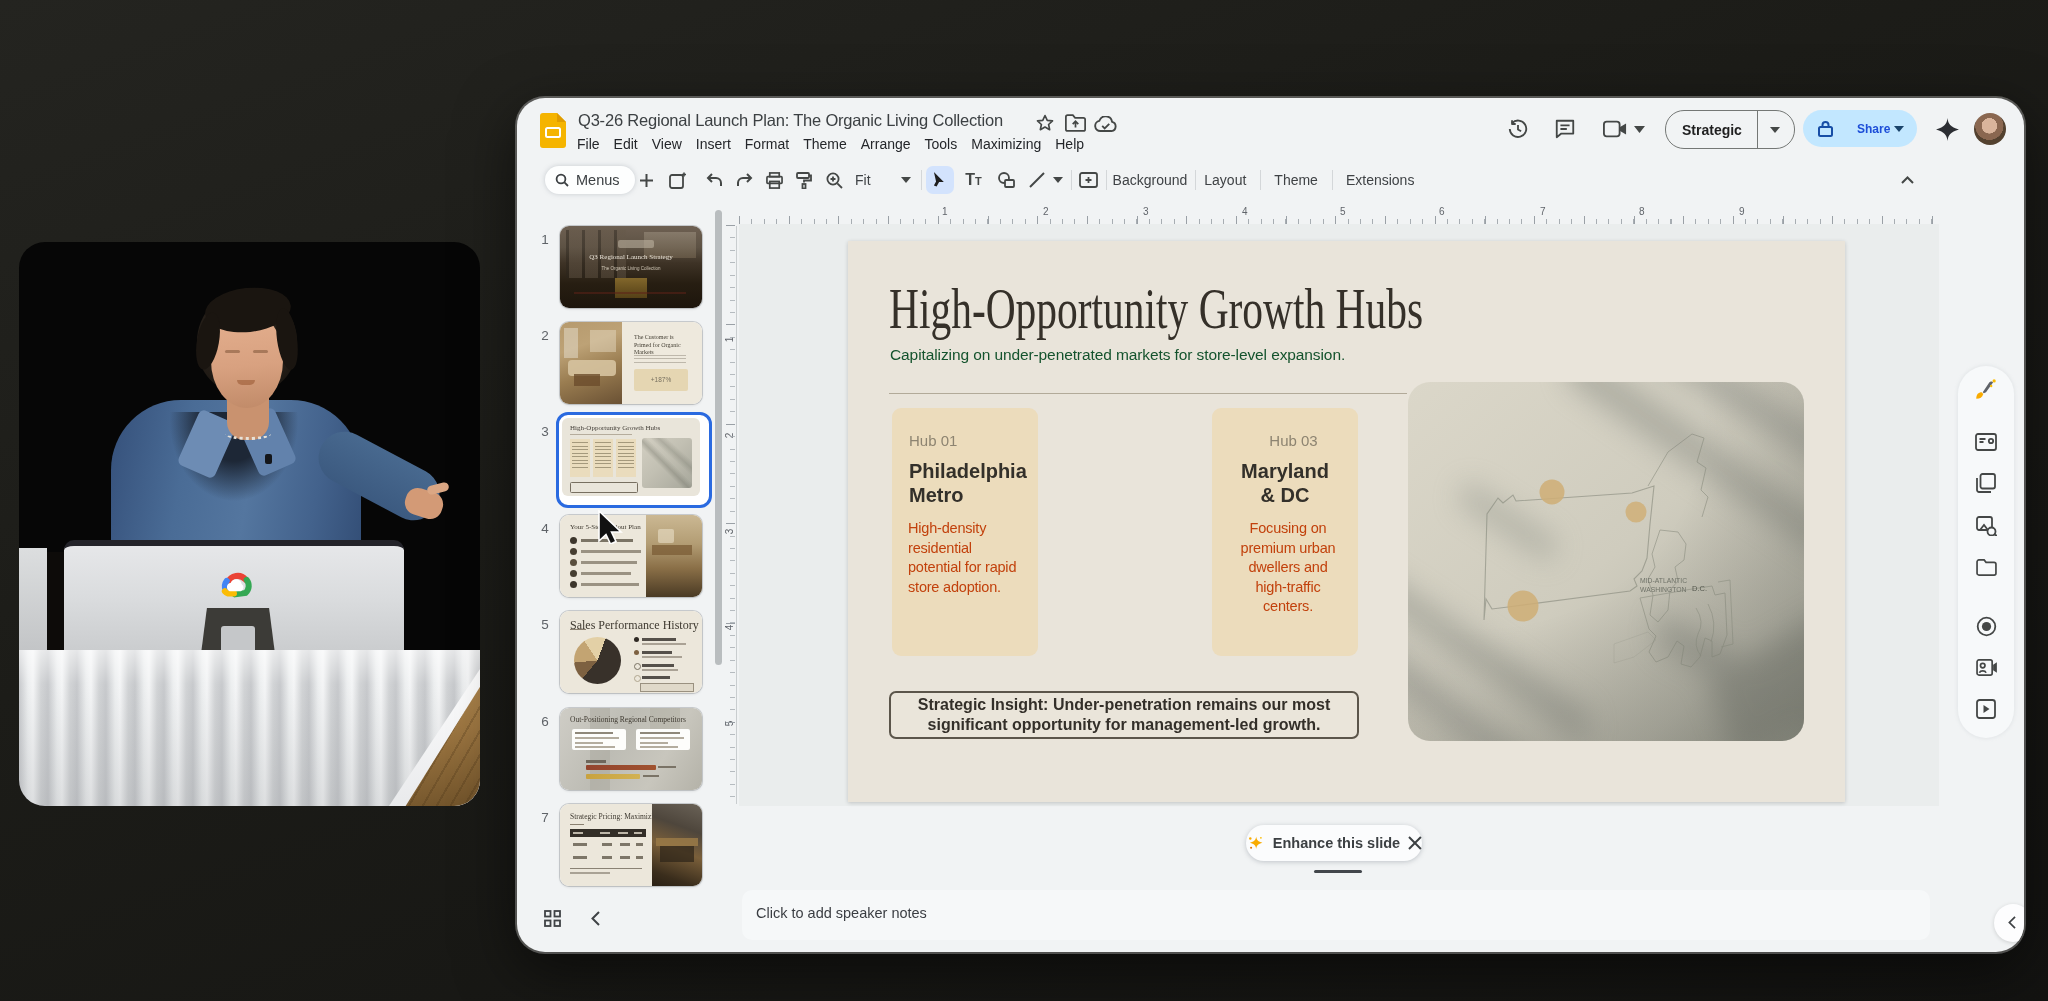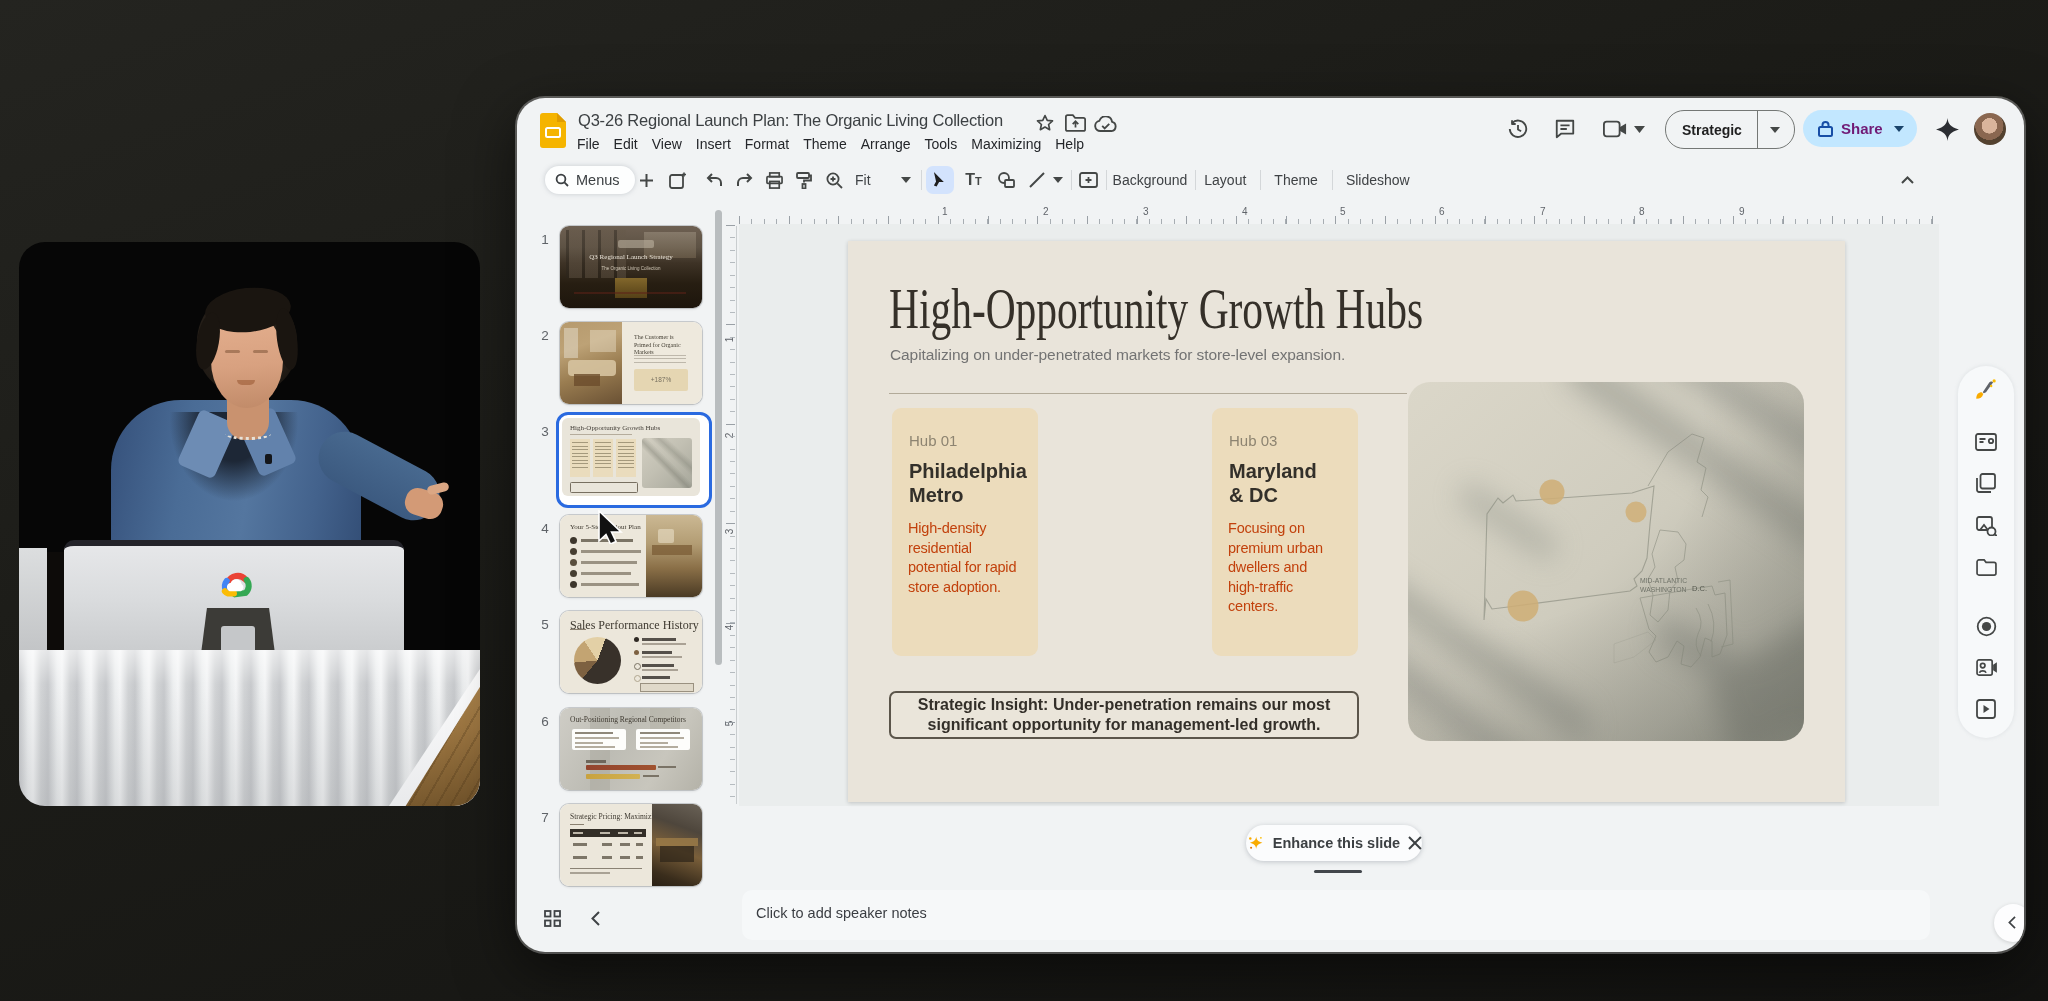--- a/index.html
+++ b/index.html
@@ -170,21 +170,21 @@
      <div style="position:absolute;right:36px;top:0;width:1px;height:37px;background:#747775;"></div>
      <svg style="position:absolute;right:14px;top:16px" width="10" height="6" viewBox="0 0 10 6">
         <path d="M0 0 h10 L5 6 Z" fill="#444746"></path>
       </svg>
   </div>
   <div class="abs" style="left:1286px;top:12px;width:114px;height:37px;border-radius:19px;background:#c2e7ff;display:flex;align-items:center;">
      <svg style="margin-left:15px" width="15" height="17" viewBox="0 0 15 17">
         <rect x="1" y="7" width="13" height="9" rx="1.5" fill="none" stroke="#174ea6" stroke-width="2"></rect>
         <path d="M4.5 7 V5 a3 3 0 0 1 6 0 v2" fill="none" stroke="#174ea6" stroke-width="2"></path>
       </svg>
-     <span style="font-size:15px;color:#701a75;font-weight:bold;margin-left:8px;">Share</span>
+     <span style="font-size:12px;color:#1d4ed8;font-weight:bold;margin-left:24px;">Share</span>
      <svg style="position:absolute;right:13px;top:16px" width="10" height="6" viewBox="0 0 10 6">
         <path d="M0 0 h10 L5 6 Z" fill="#1a446b"></path>
       </svg>
   </div>
   <svg class="abs" style="left:1418px;top:19px" width="25" height="25" viewBox="0 0 24 24">
       <path d="M12 1 C12.6 6.6 14.8 9.6 23 12 14.8 14.4 12.6 17.4 12 23 11.4 17.4 9.2 14.4 1 12 9.2 9.6 11.4 6.6 12 1 Z" fill="#2c2e33"></path>
     </svg>
   <div class="abs" style="left:1457px;top:15px;width:32px;height:32px;border-radius:50%;background:radial-gradient(circle at 48% 40%,#d9b49b 0 30%,#8a6750 31% 55%,#53412f 56% 100%);"></div>
 
   <div id="menuspill" class="abs">
@@ -274,21 +274,21 @@
           <path d="M9.5 5 v6 M6.5 8 h6"></path>
         </svg>
       </div>
     <div class="tsep" style="margin-left:4px"></div>
     <div class="tlabel" style="margin-left:2px">Background</div>
     <div class="tsep" style="margin-left:8px"></div>
     <div class="tlabel" style="margin-left:4px">Layout</div>
     <div class="tsep" style="margin-left:14px"></div>
     <div class="tlabel" style="margin-left:9px">Theme</div>
     <div class="tsep" style="margin-left:14px"></div>
-    <div class="tlabel" style="margin-left:9px">Slideshow</div>
+    <div class="tlabel" style="margin-left:9px">Extensions</div>
   </div>
   <svg class="abs" style="left:1384px;top:78px" width="13" height="8" viewBox="0 0 13 8" fill="none" stroke="#444746" stroke-width="2">
       <path d="M1 7 L6.5 1.5 12 7"></path>
     </svg>
 
   <div id="hruler" class="abs">
     <div style="position:absolute;left:0;bottom:0;width:100%;height:5px;background:repeating-linear-gradient(90deg,#a7adb2 0 1px,transparent 1px 12.42px);"></div>
     <div style="position:absolute;left:0;bottom:0;width:100%;height:8px;background:repeating-linear-gradient(90deg,#9aa0a6 0 1px,transparent 1px 49.7px);"></div>
     <div class="rnum" style="left:203px;top:-4px;">1</div>
     <div class="rnum" style="left:304px;top:-4px;">2</div>
@@ -524,29 +524,29 @@
       </svg>
     </div>
 
   <div class="abs" style="left:1477px;top:806px;width:38px;height:38px;border-radius:50%;background:#fdfdfe;box-shadow:0 1px 4px rgba(0,0,0,.15);"></div>
   <svg class="abs" style="left:1491px;top:818px" width="8" height="13" viewBox="0 0 9 15" fill="none" stroke="#3f4245" stroke-width="2">
       <path d="M8 1 L1.5 7.5 8 14"></path>
     </svg>
 
   <div id="slide" class="abs">
     <div class="abs" style="left:41px;top:36px;font-family:'Liberation Serif',serif;font-size:56px;color:#353029;transform:scaleX(.74);transform-origin:0 0;white-space:nowrap;">High-Opportunity Growth Hubs</div>
-    <div class="abs" style="left:42px;top:105px;font-size:15.5px;letter-spacing:-.1px;color:#737373;">Capitalizing on under-penetrated markets for store-level expansion.</div>
+    <div class="abs" style="left:42px;top:105px;font-size:15.5px;letter-spacing:-.1px;color:#14532d;">Capitalizing on under-penetrated markets for store-level expansion.</div>
     <div class="abs" style="left:41px;top:152px;width:518px;height:1px;background:#b2aa99;"></div>
 
     <div class="card abs" style="left:44px;">
       <div class="hub">Hub 01</div>
       <div class="ct">Philadelphia Metro</div>
       <div class="cb">High-density<br>residential<br>potential for rapid<br>store adoption.</div>
     </div>
-    <div class="card abs" style="left:364px;">
+    <div class="card abs" style="left:364px;text-align:center;">
       <div class="hub">Hub 03</div>
       <div class="ct">Maryland<br>&amp; DC</div>
       <div class="cb">Focusing on<br>premium urban<br>dwellers and<br>high-traffic<br>centers.</div>
     </div>
 
     <div class="abs" style="left:41px;top:450px;width:466px;height:44px;border:2px solid #5b554a;border-radius:7px;background:#eae5da;
          display:flex;align-items:center;justify-content:center;text-align:center;font-size:16px;font-weight:bold;color:#332f29;line-height:20px;">
       Strategic Insight: Under-penetration remains our most<br>significant opportunity for management-led growth.
     </div>
 

